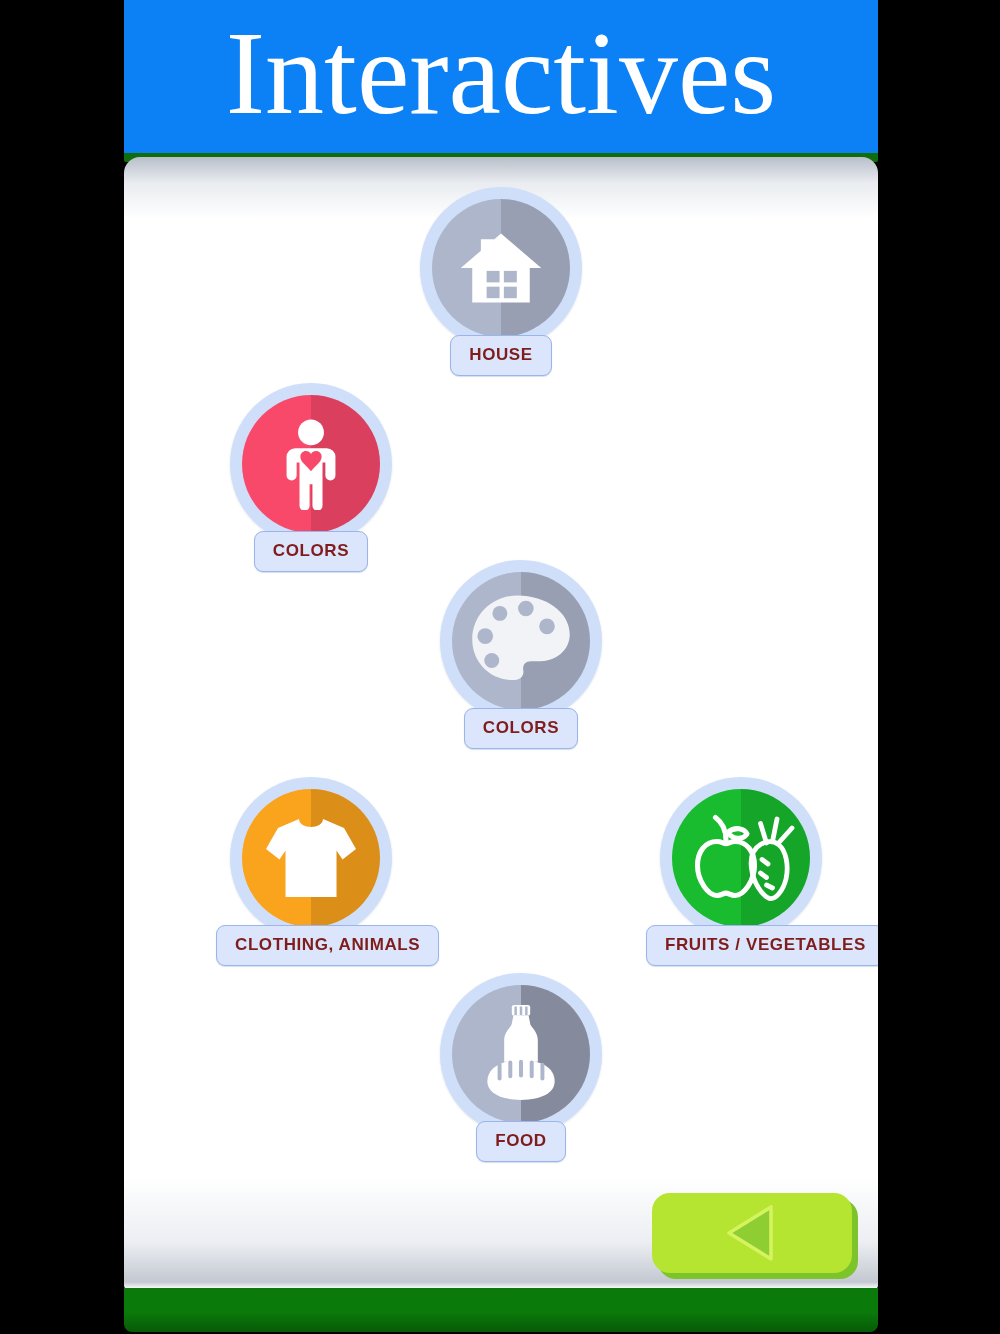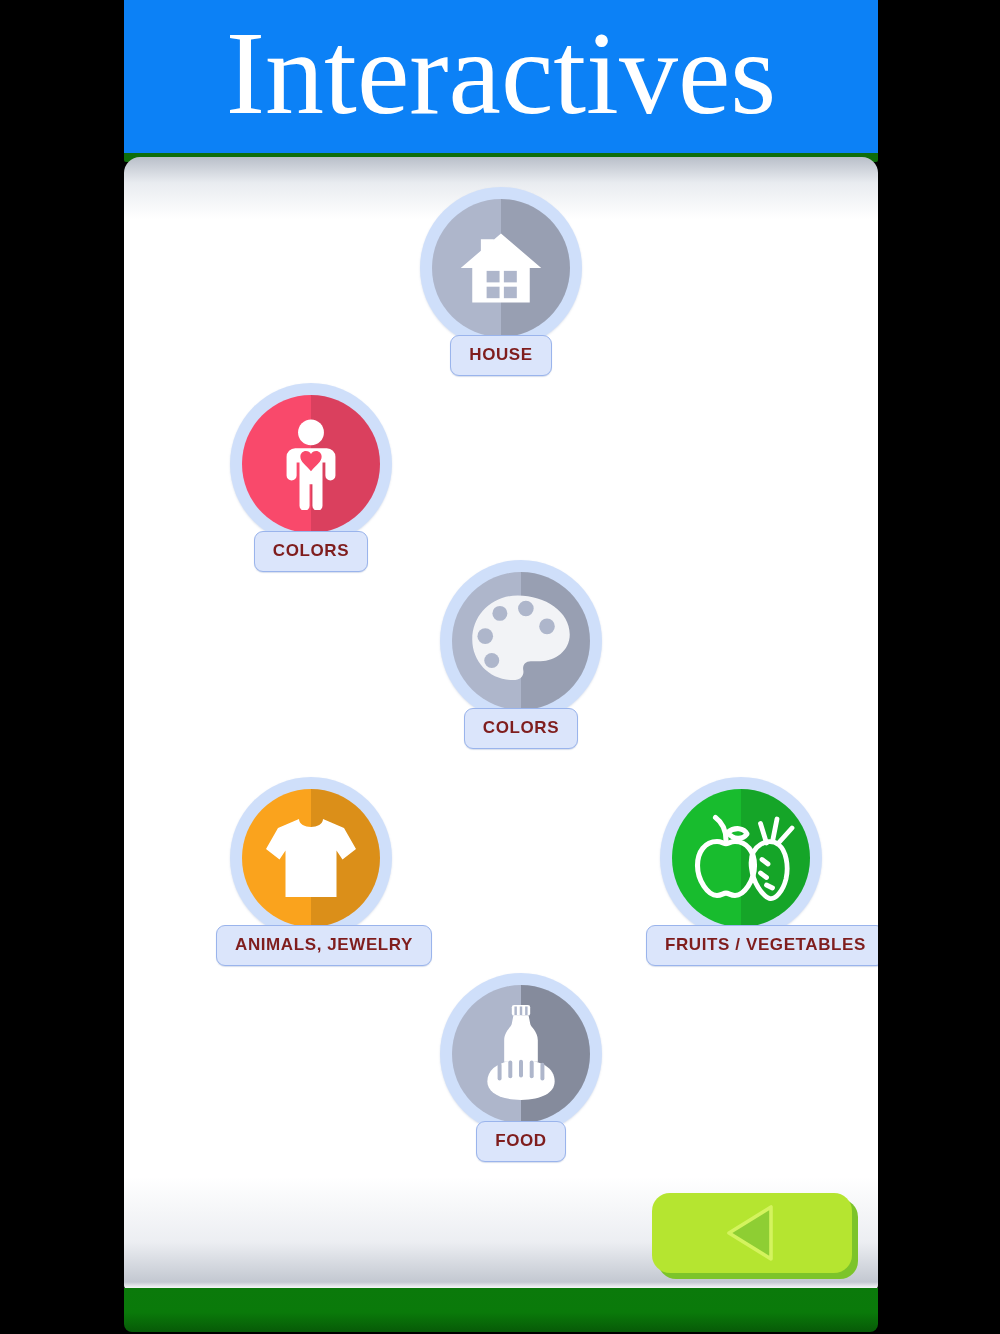--- a/index.html
+++ b/index.html
@@ -216,21 +216,21 @@
 
     <div class="tile" style="left:92px; top:620px;">
       <div class="tile-badge">
         <div class="tile-disc" style="background:#faa31d;">
           <svg width="96" height="92" viewBox="0 0 64 60">
             <path d="M24 4 L10 10 L2 24 L11 31 L15 25 L15 56 L49 56 L49 25 L53 31 L62 24 L54 10 L40 4 C40 11 24 11 24 4 z" fill="#ffffff"></path>
           </svg>
           <div class="shade"></div>
         </div>
       </div>
-      <div class="tile-label">ANIMALS, JEWELRY</div>
+      <div class="tile-label">CLOTHING, ANIMALS</div>
     </div>
 
     <div class="tile" style="left:522px; top:620px;">
       <div class="tile-badge">
         <div class="tile-disc" style="background:#18bc2e;">
           <svg width="108" height="100" viewBox="0 0 72 66">
             <g fill="none" stroke="#ffffff" stroke-width="3.4" stroke-linecap="round" stroke-linejoin="round">
               <path d="M20 22 C12 22 7 29 7 38 C7 48 14 58 20 58 c3 0 4 -1.6 6 -1.6 2 0 3 1.6 6 1.6 6 0 13 -10 13 -20 0 -9 -5 -16 -13 -16 -3 0 -4.4 1.4 -6 1.4 -1.6 0 -3 -1.4 -6 -1.4 z"></path>
               <path d="M26 21 C26 14 23 9 19 6"></path>
               <path d="M27 16 c5 -4 11 -3 13 1 -3 4 -9 4 -13 -1 z"></path>

